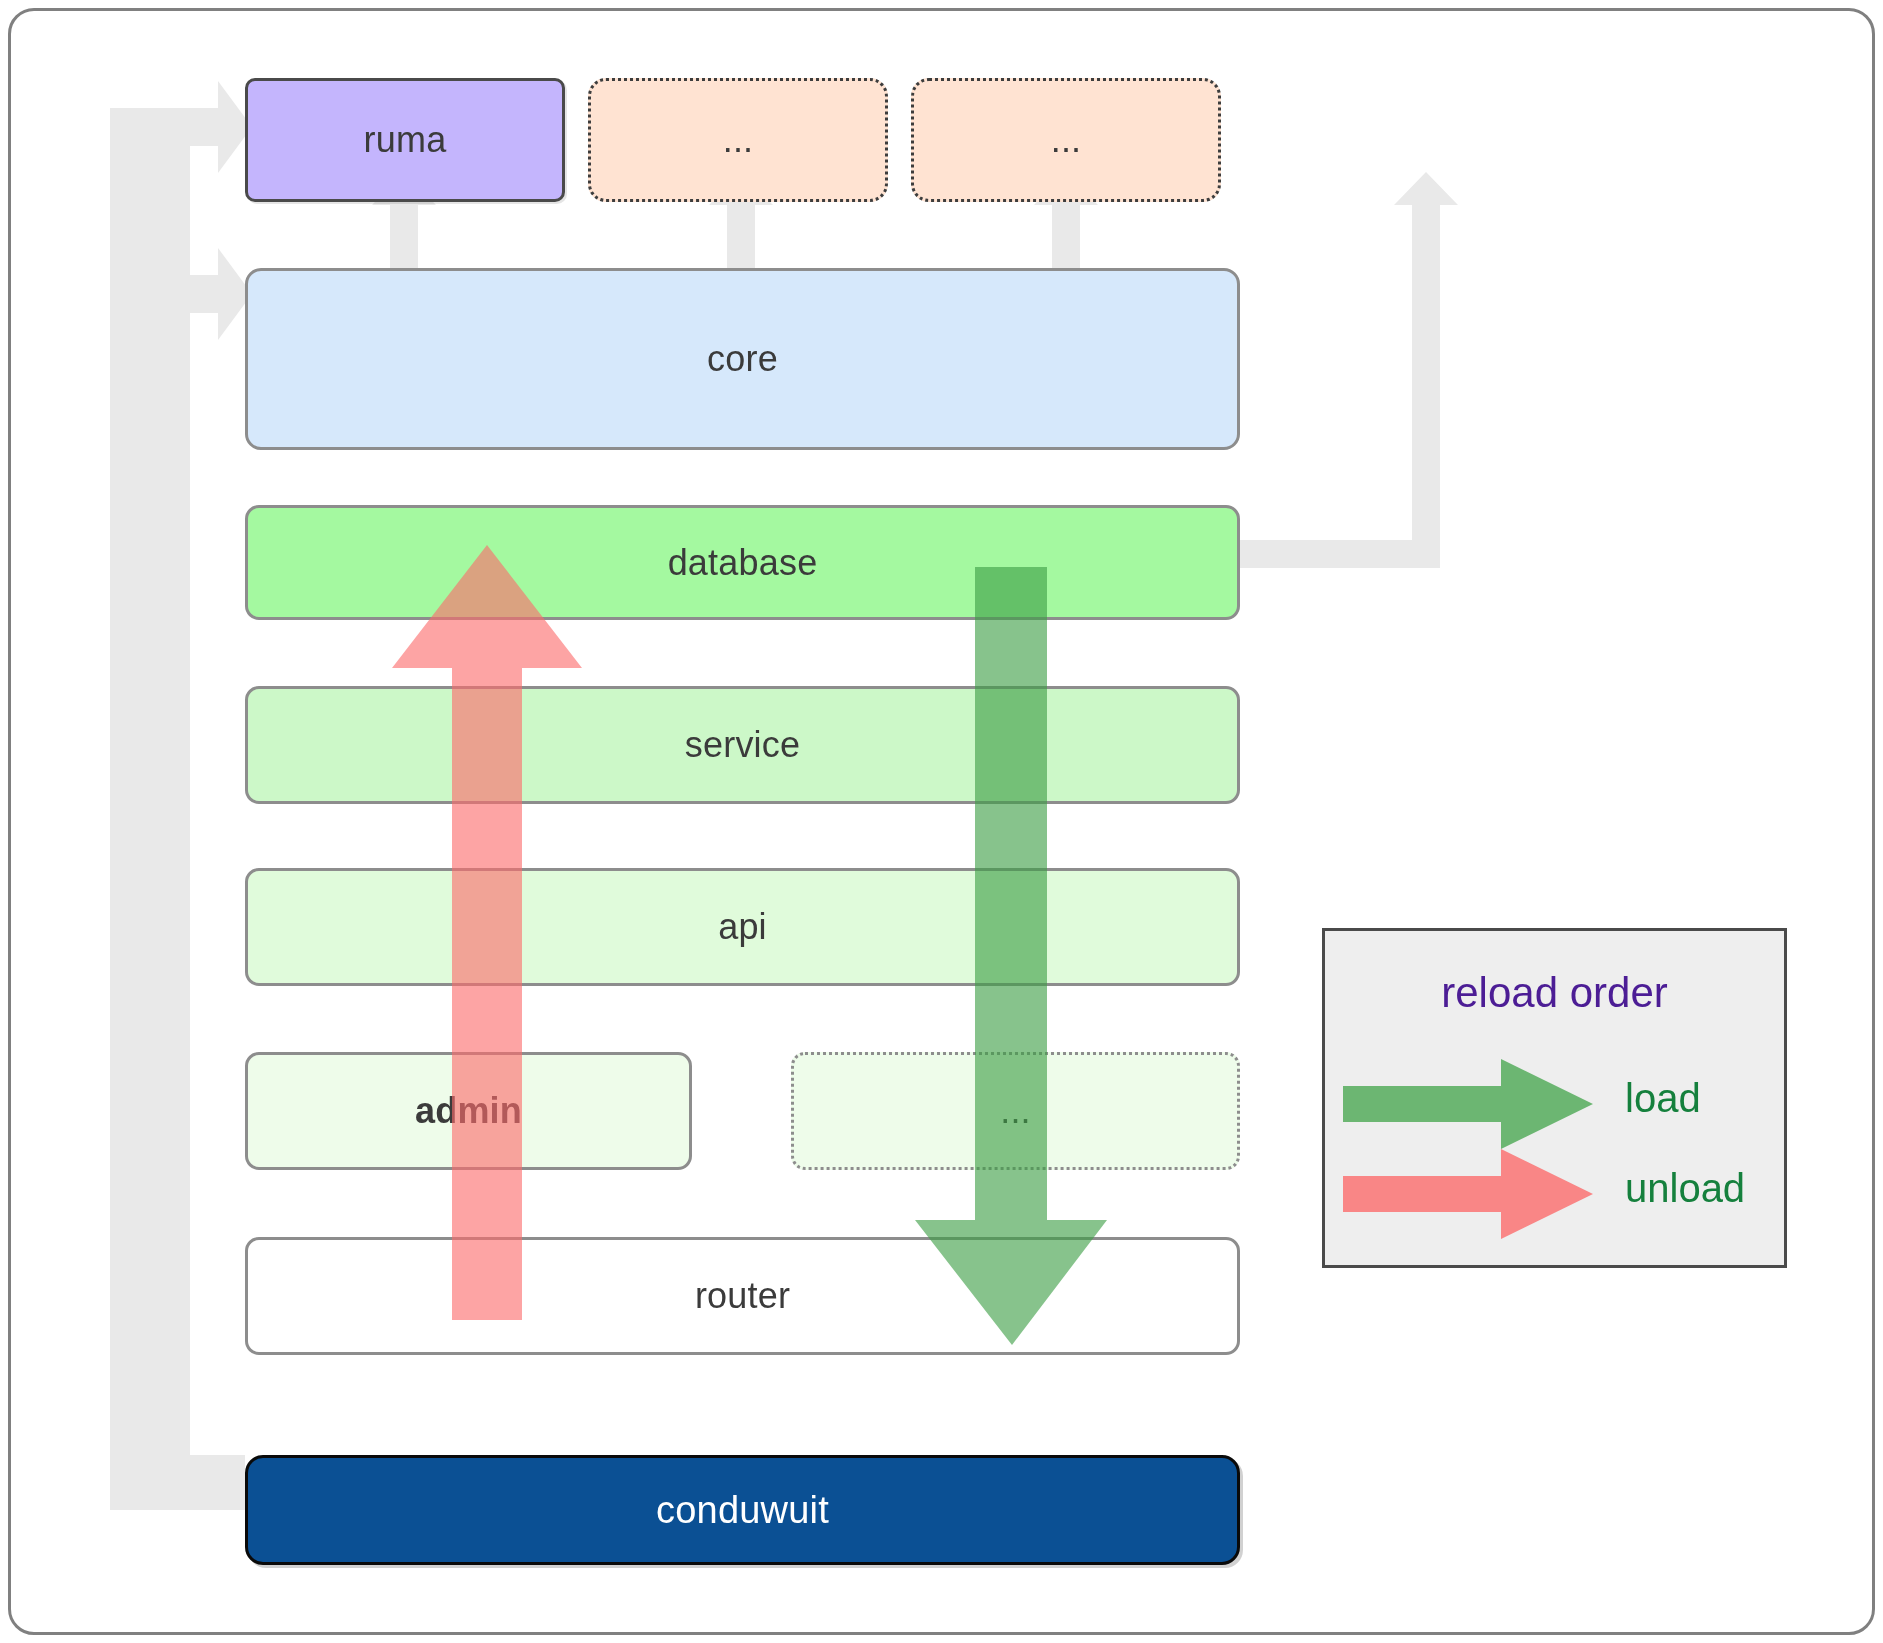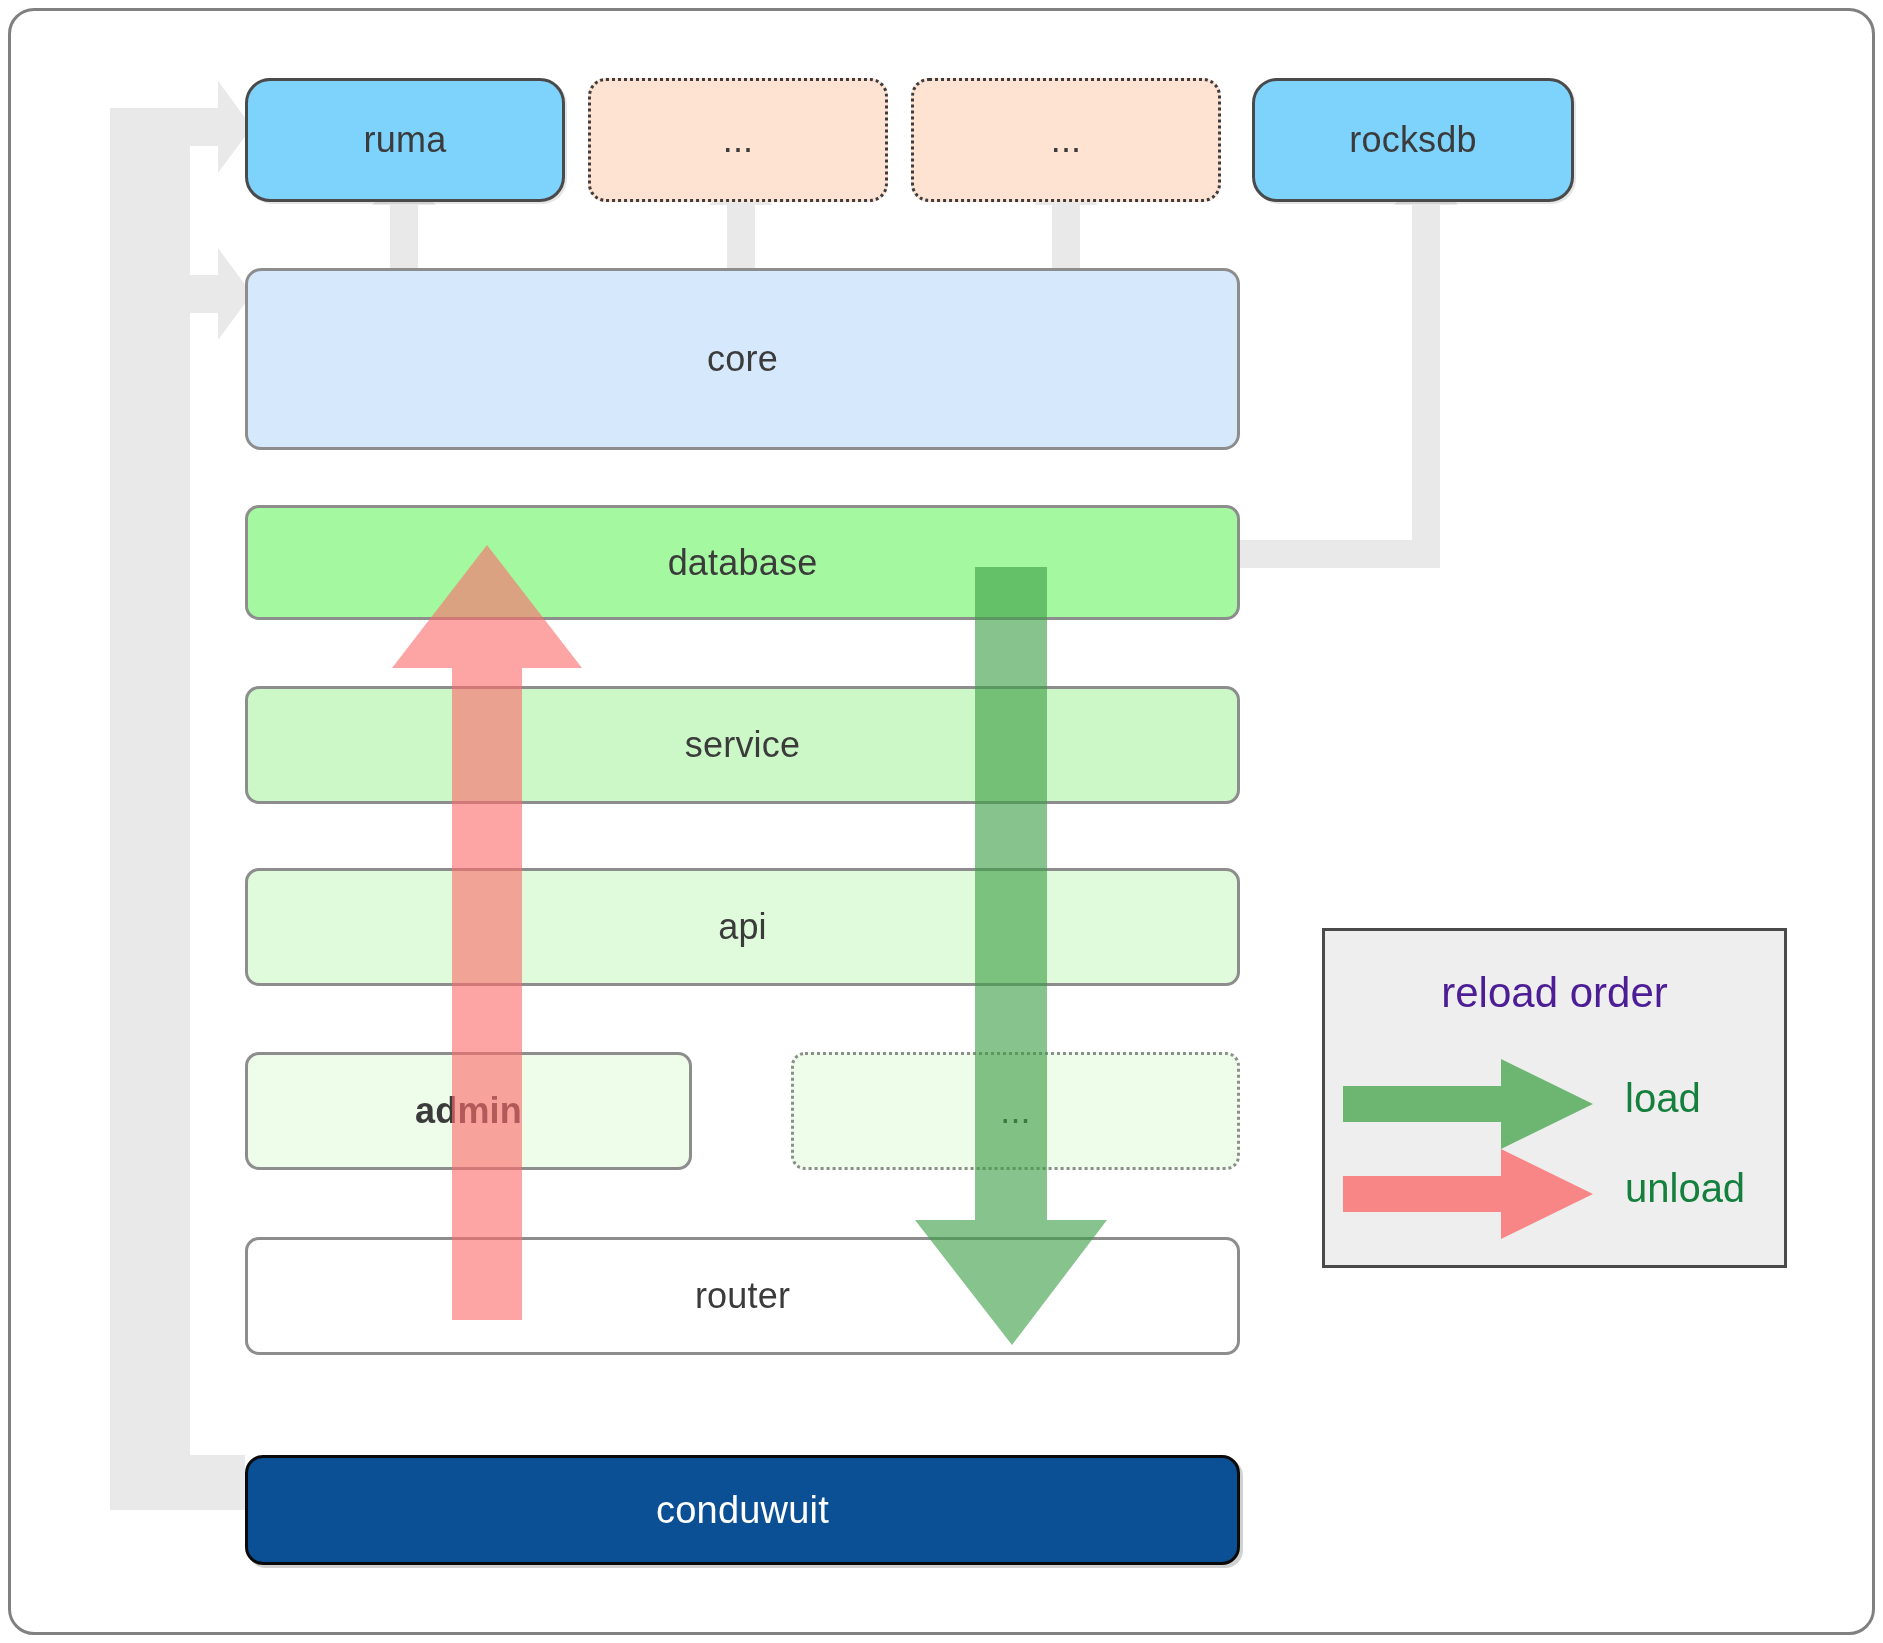--- a/index.html
+++ b/index.html
@@ -25,23 +25,23 @@
     border-radius:14px;
     color:#3b3b3b;
     font-size:36px;
     letter-spacing:.2px;
     z-index:6;
   }
   .node .lbl{pointer-events:none;}
 
   
   .dep-solid{
-    background:#7dd3fc;
+    background:#c4b5fd;
     border:3px solid #4a4a4a;
-    border-radius:25px;
+    border-radius:10px;
     box-shadow:2px 2px 0 rgba(0,0,0,.10);
   }
   .dep-dotted{
     background:#ffe3d2;
     border:3px dotted #3d3d3d;
     border-radius:18px;
   }
 
   .core-box{
     background:#d6e8fb;
@@ -152,23 +152,20 @@
 
   <div class="node dep-solid" style="left:245px;top:78px;width:320px;height:124px;">
     <span class="lbl">ruma</span>
   </div>
   <div class="node dep-dotted" style="left:588px;top:78px;width:300px;height:124px;">
     <span class="lbl">...</span>
   </div>
   <div class="node dep-dotted" style="left:911px;top:78px;width:310px;height:124px;">
     <span class="lbl">...</span>
   </div>
-  <div class="node dep-solid" style="left:1252px;top:78px;width:322px;height:124px;">
-    <span class="lbl">rocksdb</span>
-  </div>
 
   <div class="node core-box" style="left:245px;top:268px;width:995px;height:182px;">
     <span class="lbl">core</span>
   </div>
 
   <div class="node db-box" style="left:245px;top:505px;width:995px;height:115px;">
     <span class="lbl">database</span>
   </div>
 
   <div class="node service-box" style="left:245px;top:686px;width:995px;height:118px;">

